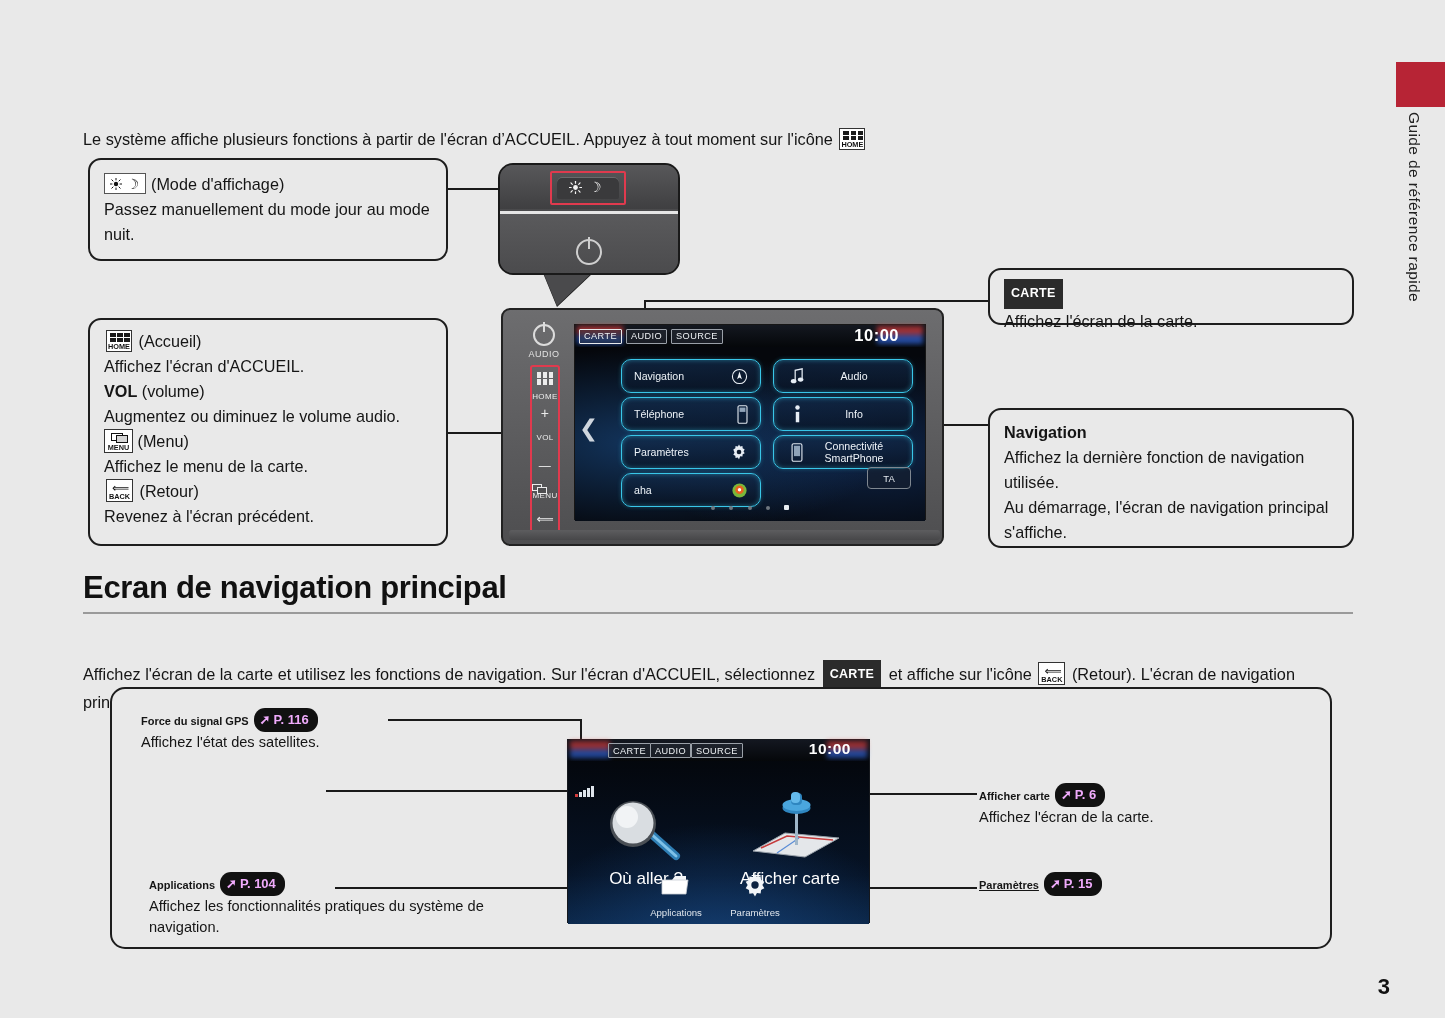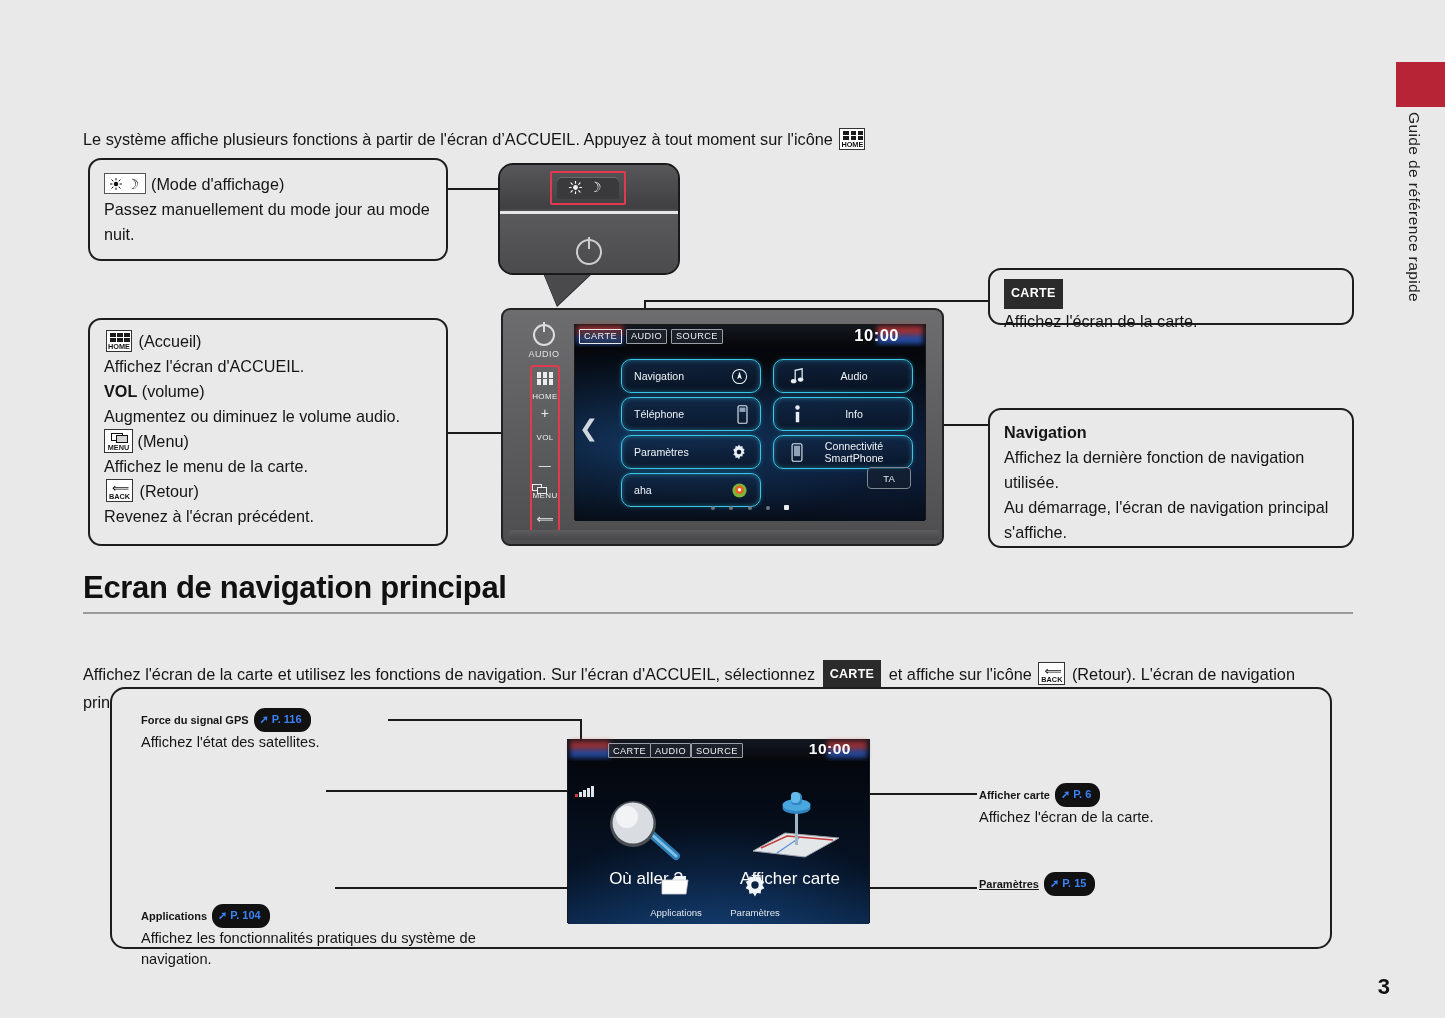--- a/index.html
+++ b/index.html
@@ -262,22 +262,22 @@
   }
 
   
   .bigbox {
     position:absolute; left:110px; top:687px; width:1222px; height:262px;
     border:2px solid #1d1d1d; border-radius:15px; background:#e9e9e9;
   }
   .cal { position:absolute; font-size:14.6px; line-height:21px; color:#151515; }
   .cal .ttl { font-weight:bold; font-size:11px; white-space:nowrap; }
   .pref {
-    display:inline-block; background:#111; color:#3b82f6; border-radius:11px;
-    font-size:11px; font-weight:bold; padding:1px 9px 2px 6px;
+    display:inline-block; background:#111; color:#f0abfc; border-radius:11px;
+    font-size:13px; font-weight:bold; padding:1px 9px 2px 6px;
     vertical-align:1px; margin-left:5px; white-space:nowrap;text-align:right;
   }
   .pref .ar { display:inline-block; margin-right:3px; vertical-align:0px; }
 
   
   .nscreen {
     position:absolute; left:567px; top:739px; width:303px; height:184px;
     background:#04060a; border:1px solid #15181d;
   }
   .nsc-top {
@@ -569,21 +569,21 @@
   </div>
 
   <div class="bigbox"></div>
 
   <div class="cal" style="left:141px; top:708px; width:400px;">
     <span class="ttl">Force du signal GPS</span><span class="pref"><span class="ar">➚</span><span>P. 116</span></span><br>
     <span>Affichez l'état des satellites.</span>
   </div>
 
 
-  <div class="cal" style="left:141px; top:872px; width:400px;margin-top:32px;">
+  <div class="cal" style="left:149px; top:872px; width:400px;">
     <span class="ttl">Applications</span><span class="pref"><span class="ar">➚</span><span>P. 104</span></span><br>
     <span>Affichez les fonctionnalités pratiques du système de navigation.</span>
   </div>
 
   <div class="cal" style="left:979px; top:783px; width:330px;">
     <span class="ttl">Afficher carte</span><span class="pref"><span class="ar">➚</span><span>P. 6</span></span><br>
     <span>Affichez l'écran de la carte.</span>
   </div>
 
   <div class="cal" style="left:979px; top:872px; width:330px;text-decoration:underline;">

